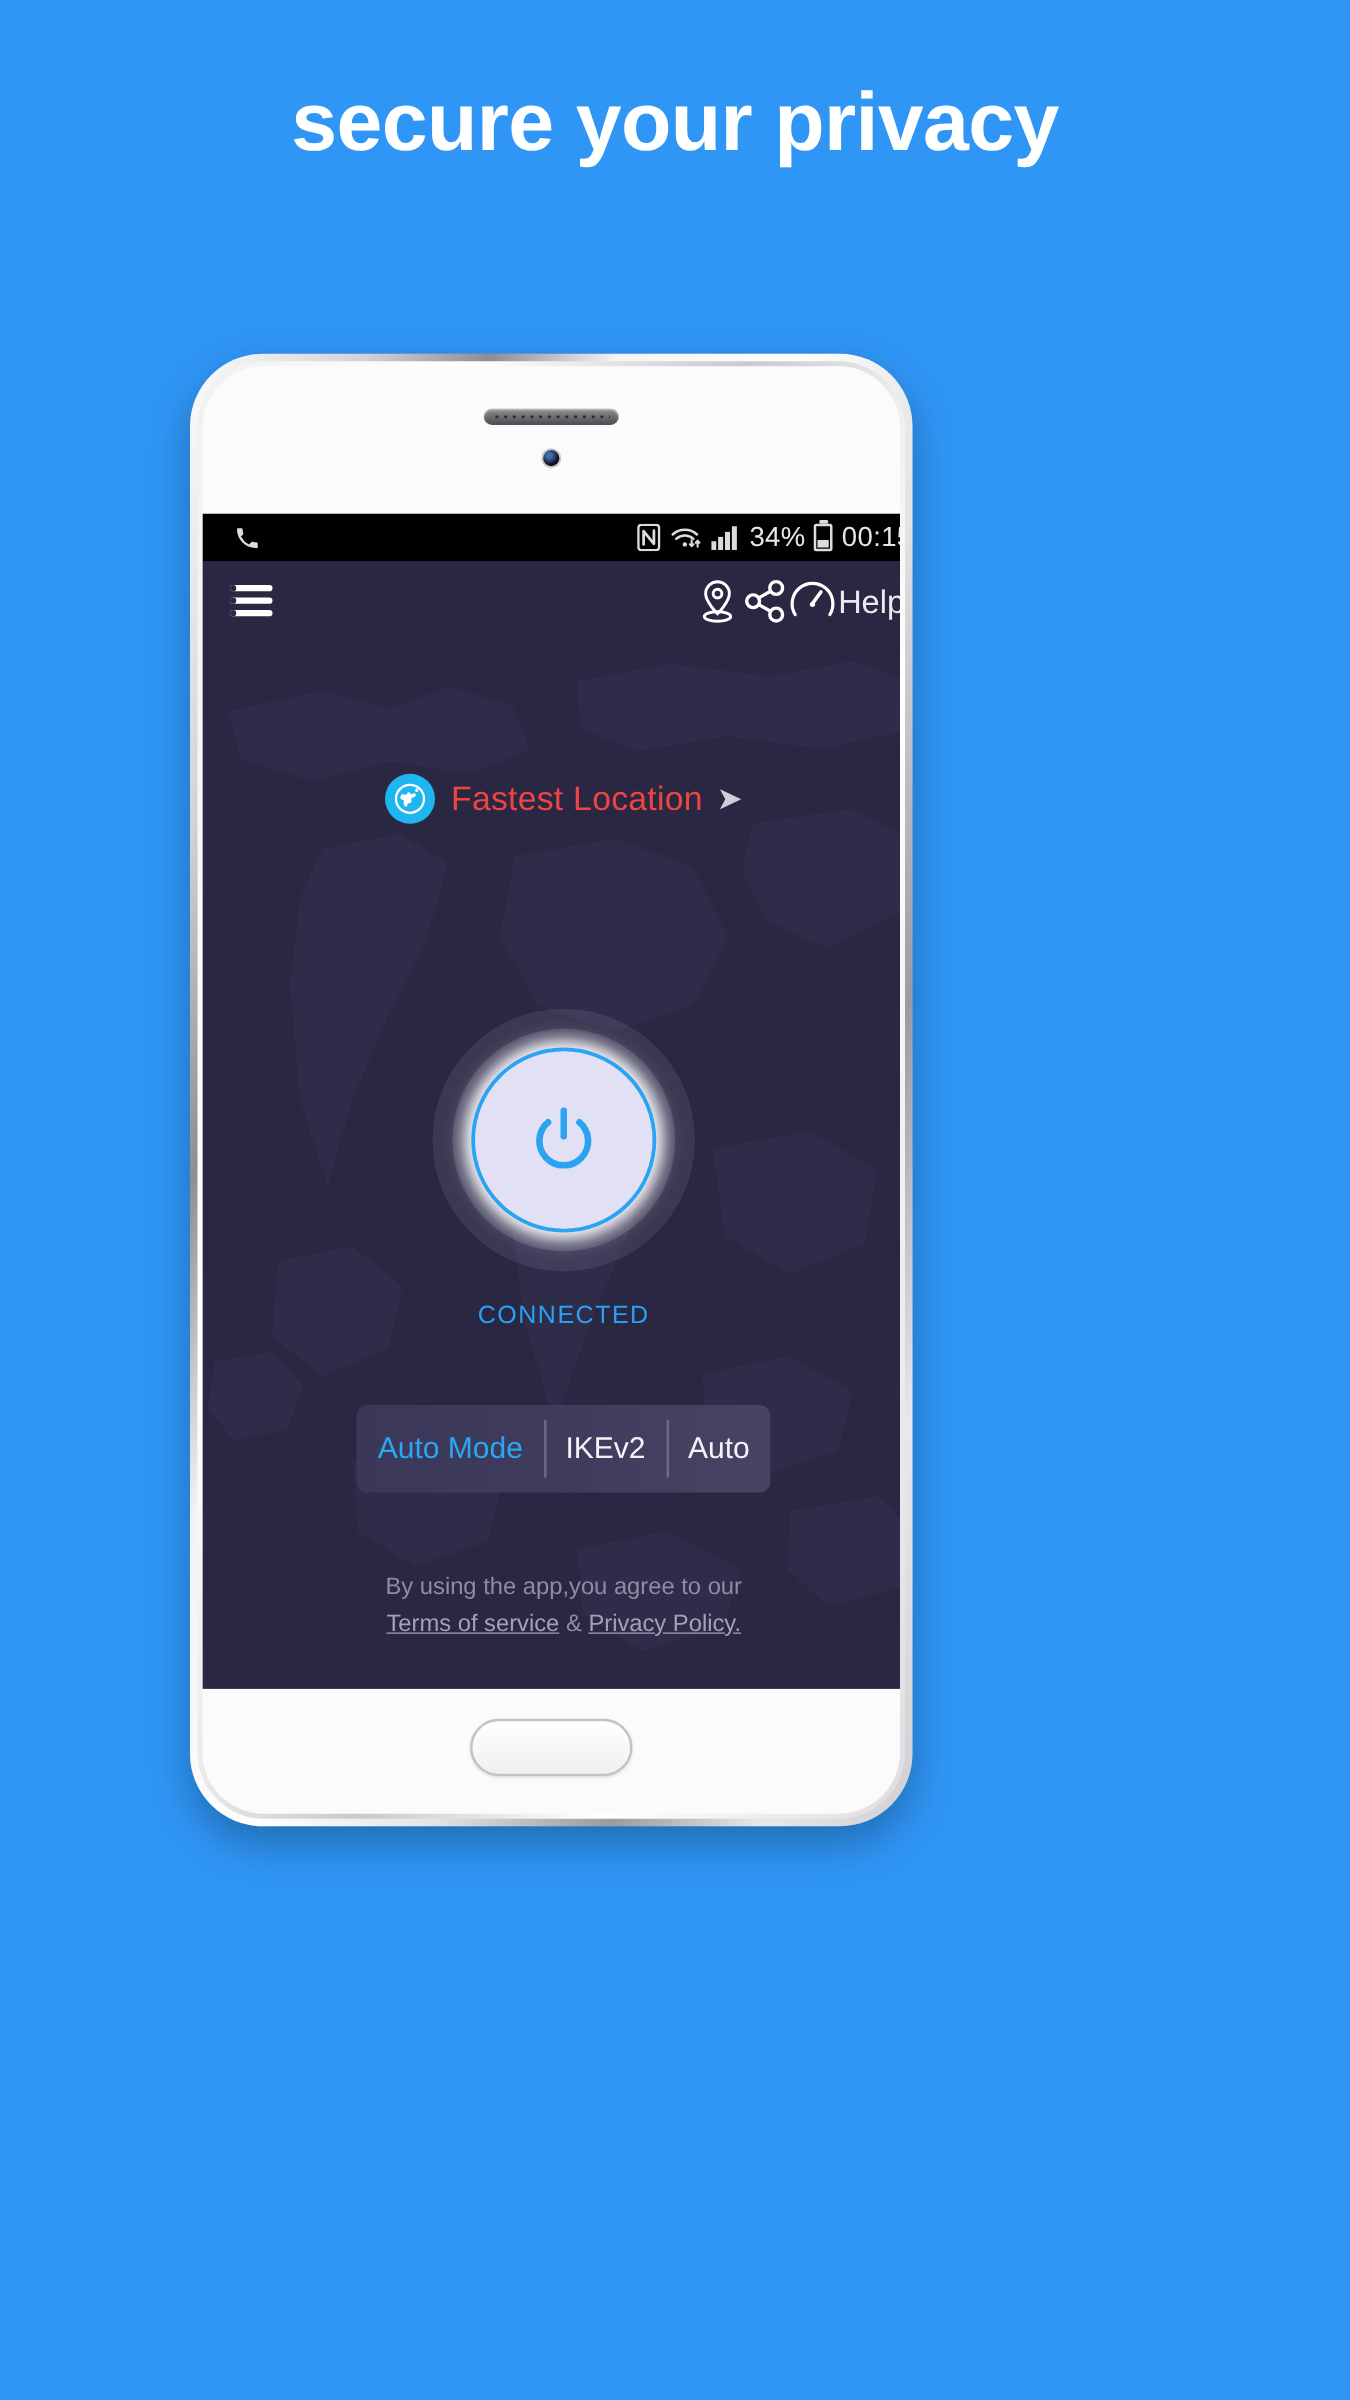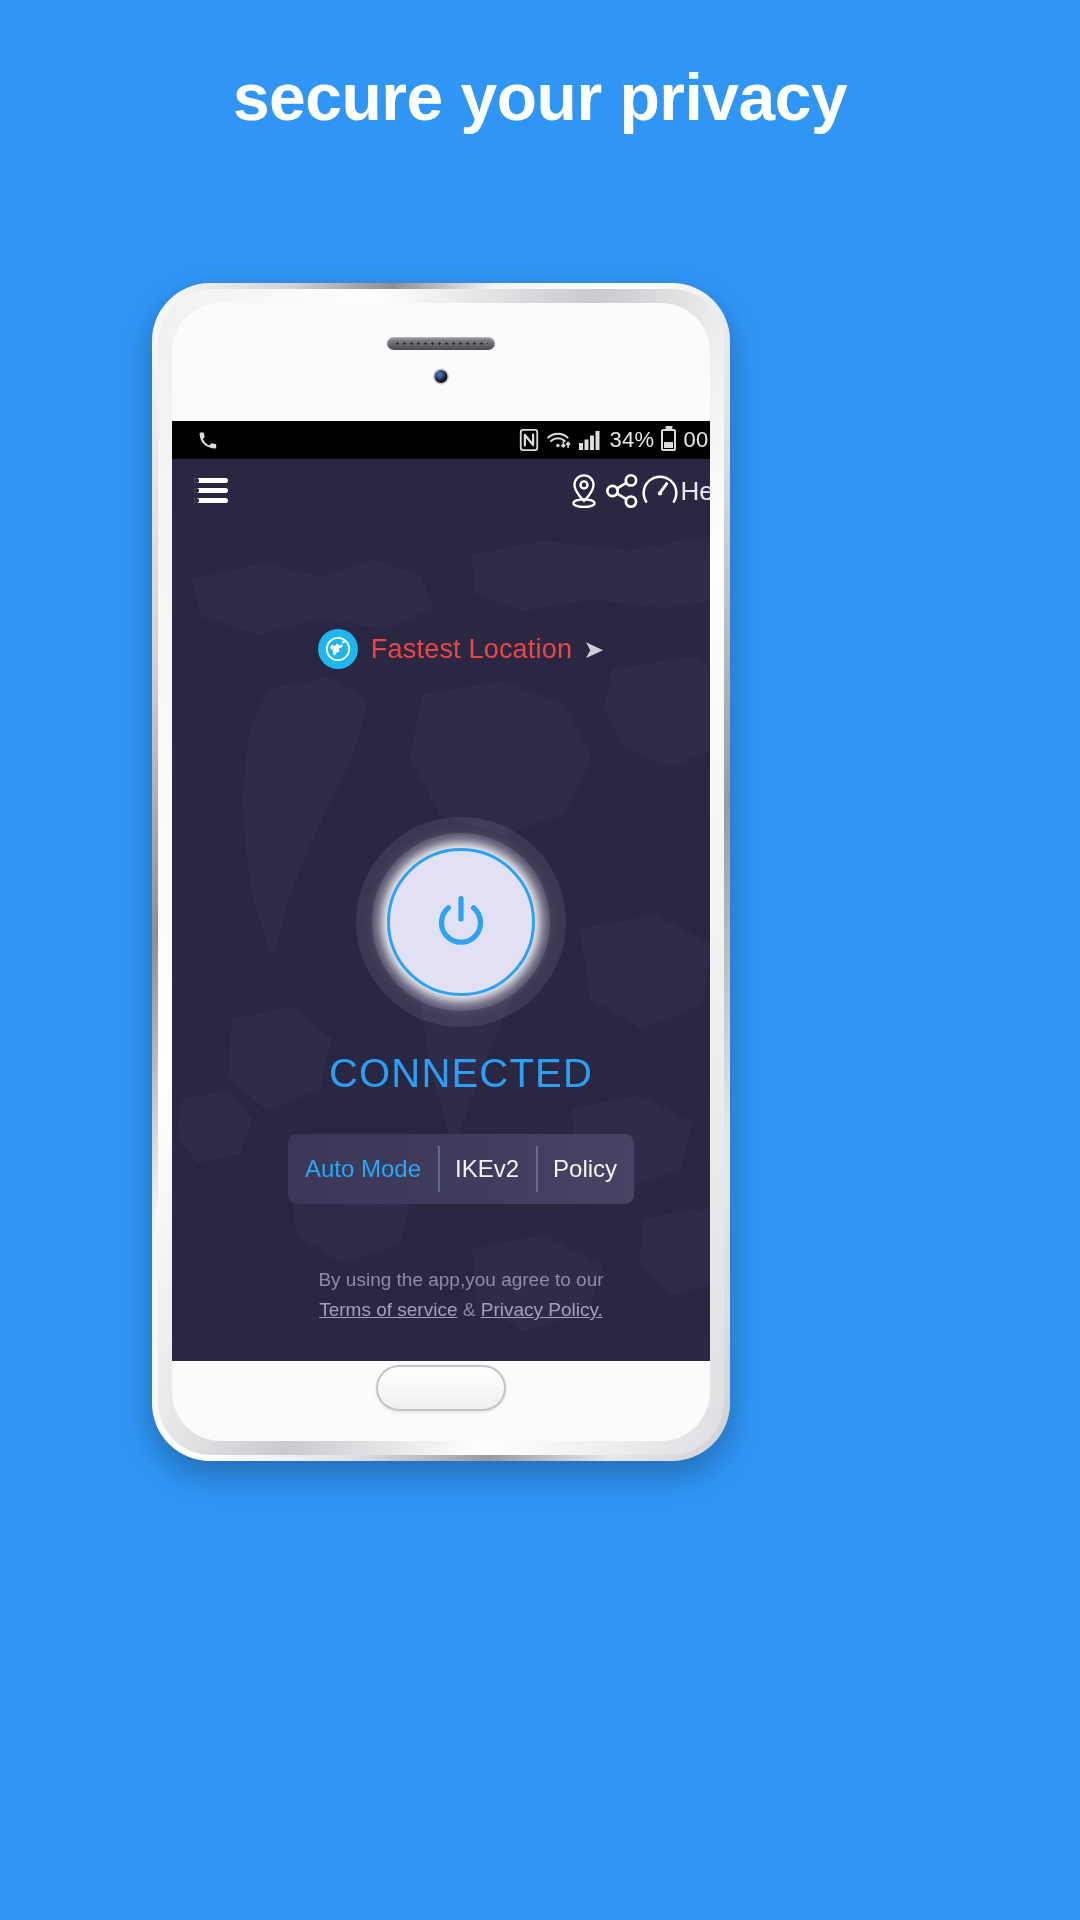--- a/index.html
+++ b/index.html
@@ -43,21 +43,21 @@
     box-shadow: 0 14px 34px rgba(0,0,0,0.28);
     box-sizing: border-box;
     padding: 6px;
   }
   .phone-inner {
     width: 100%;
     height: 100%;
     border-radius: 53px;
     background: linear-gradient(105deg,#f0f0f2 0%, #ffffff 25%, #c9c9ce 50%, #ffffff 72%, #dedee2 100%);
     box-sizing: border-box;
-    padding: 14px;
+    padding: 4px;
     position: relative;
   }
   .phone-body {
     width: 100%;
     height: 100%;
     border-radius: 49px;
     background: #fbfbfb;
     position: relative;
     overflow: hidden;
     box-sizing: border-box;
@@ -256,21 +256,21 @@
     box-shadow: 0 0 16px 6px rgba(255,255,255,0.55);
     cursor: pointer;
   }
 
   
   .connected {
     position: absolute;
     top: 630px; left: 0; right: 0;
     text-align: center;
     color: #2aa0f5;
-    font-size: 40px;
+    font-size: 20px;
     letter-spacing: 1.2px;
     font-family: "Liberation Sans", sans-serif;
   }
 
   
   .modes {
     position: absolute;
     top: 713px;
     left: 50%;
     transform: translateX(-50%);
@@ -445,21 +445,21 @@
               <path d="M37 13.5v20.5" fill="none" stroke="#2aa3f2" stroke-width="5.2" stroke-linecap="round"></path>
             </svg>
           </div>
         </div>
 
         <div class="connected">CONNECTED</div>
 
         <div class="modes">
           <div class="mode active">Auto Mode</div>
           <div class="mode">IKEv2</div>
-          <div class="mode">Policy</div>
+          <div class="mode">Auto</div>
         </div>
 
         <div class="footer">
           <div>By using the app,you agree to our</div>
           <div>
             <a>Terms of service</a><span> &amp; </span><a>Privacy Policy.</a>
           </div>
         </div>
 
       </div>

